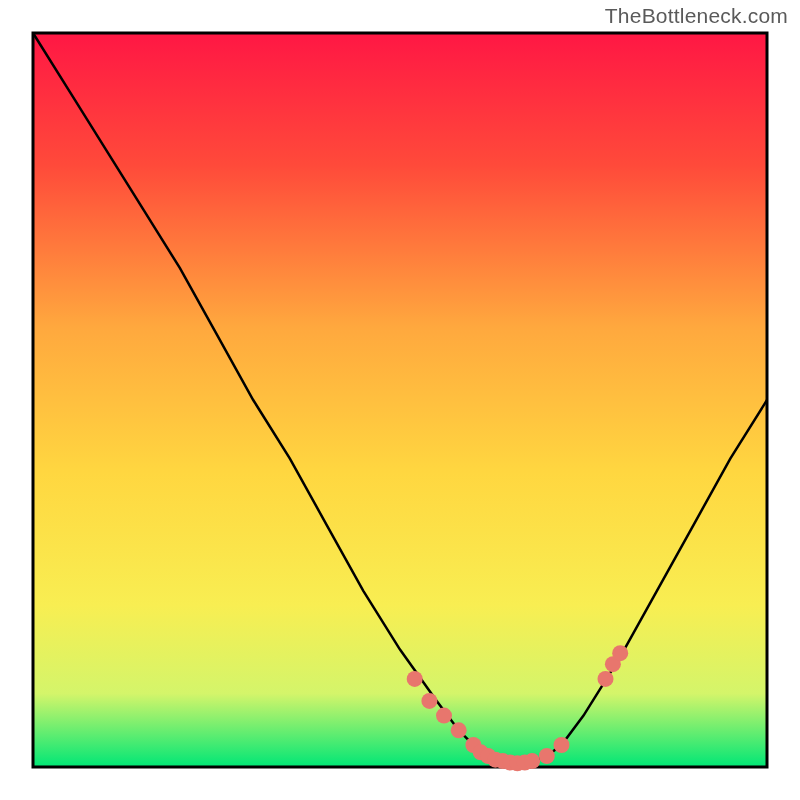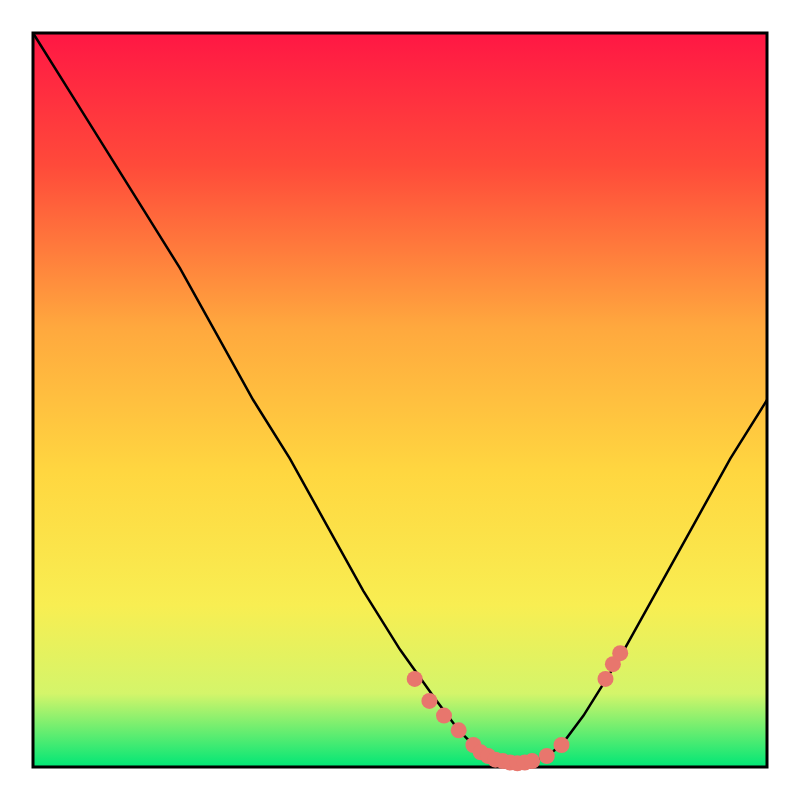--- a/index.html
+++ b/index.html
@@ -27,20 +27,21 @@
     z-index: 10;
   }
   svg {
     display: block;
   }
 </style>
 </head>
 <body>
 
 <div class="container">
+  <div class="watermark">TheBottleneck.com</div>
   <svg width="800" height="800" viewBox="0 0 800 800">
     <defs>
       <linearGradient id="bgGrad" x1="0" y1="0" x2="0" y2="1">
         <stop id="grad-stop-0" offset="0%" stop-color="#ff1744"></stop>
         <stop offset="18%" stop-color="#ff4a3a"></stop>
         <stop offset="40%" stop-color="#ffa83e"></stop>
         <stop id="grad-stop-1" offset="60%" stop-color="#ffd740"></stop>
         <stop offset="78%" stop-color="#f8ee52"></stop>
         <stop offset="90%" stop-color="#d4f56a"></stop>
         <stop id="grad-stop-2" offset="100%" stop-color="#00e676"></stop>

